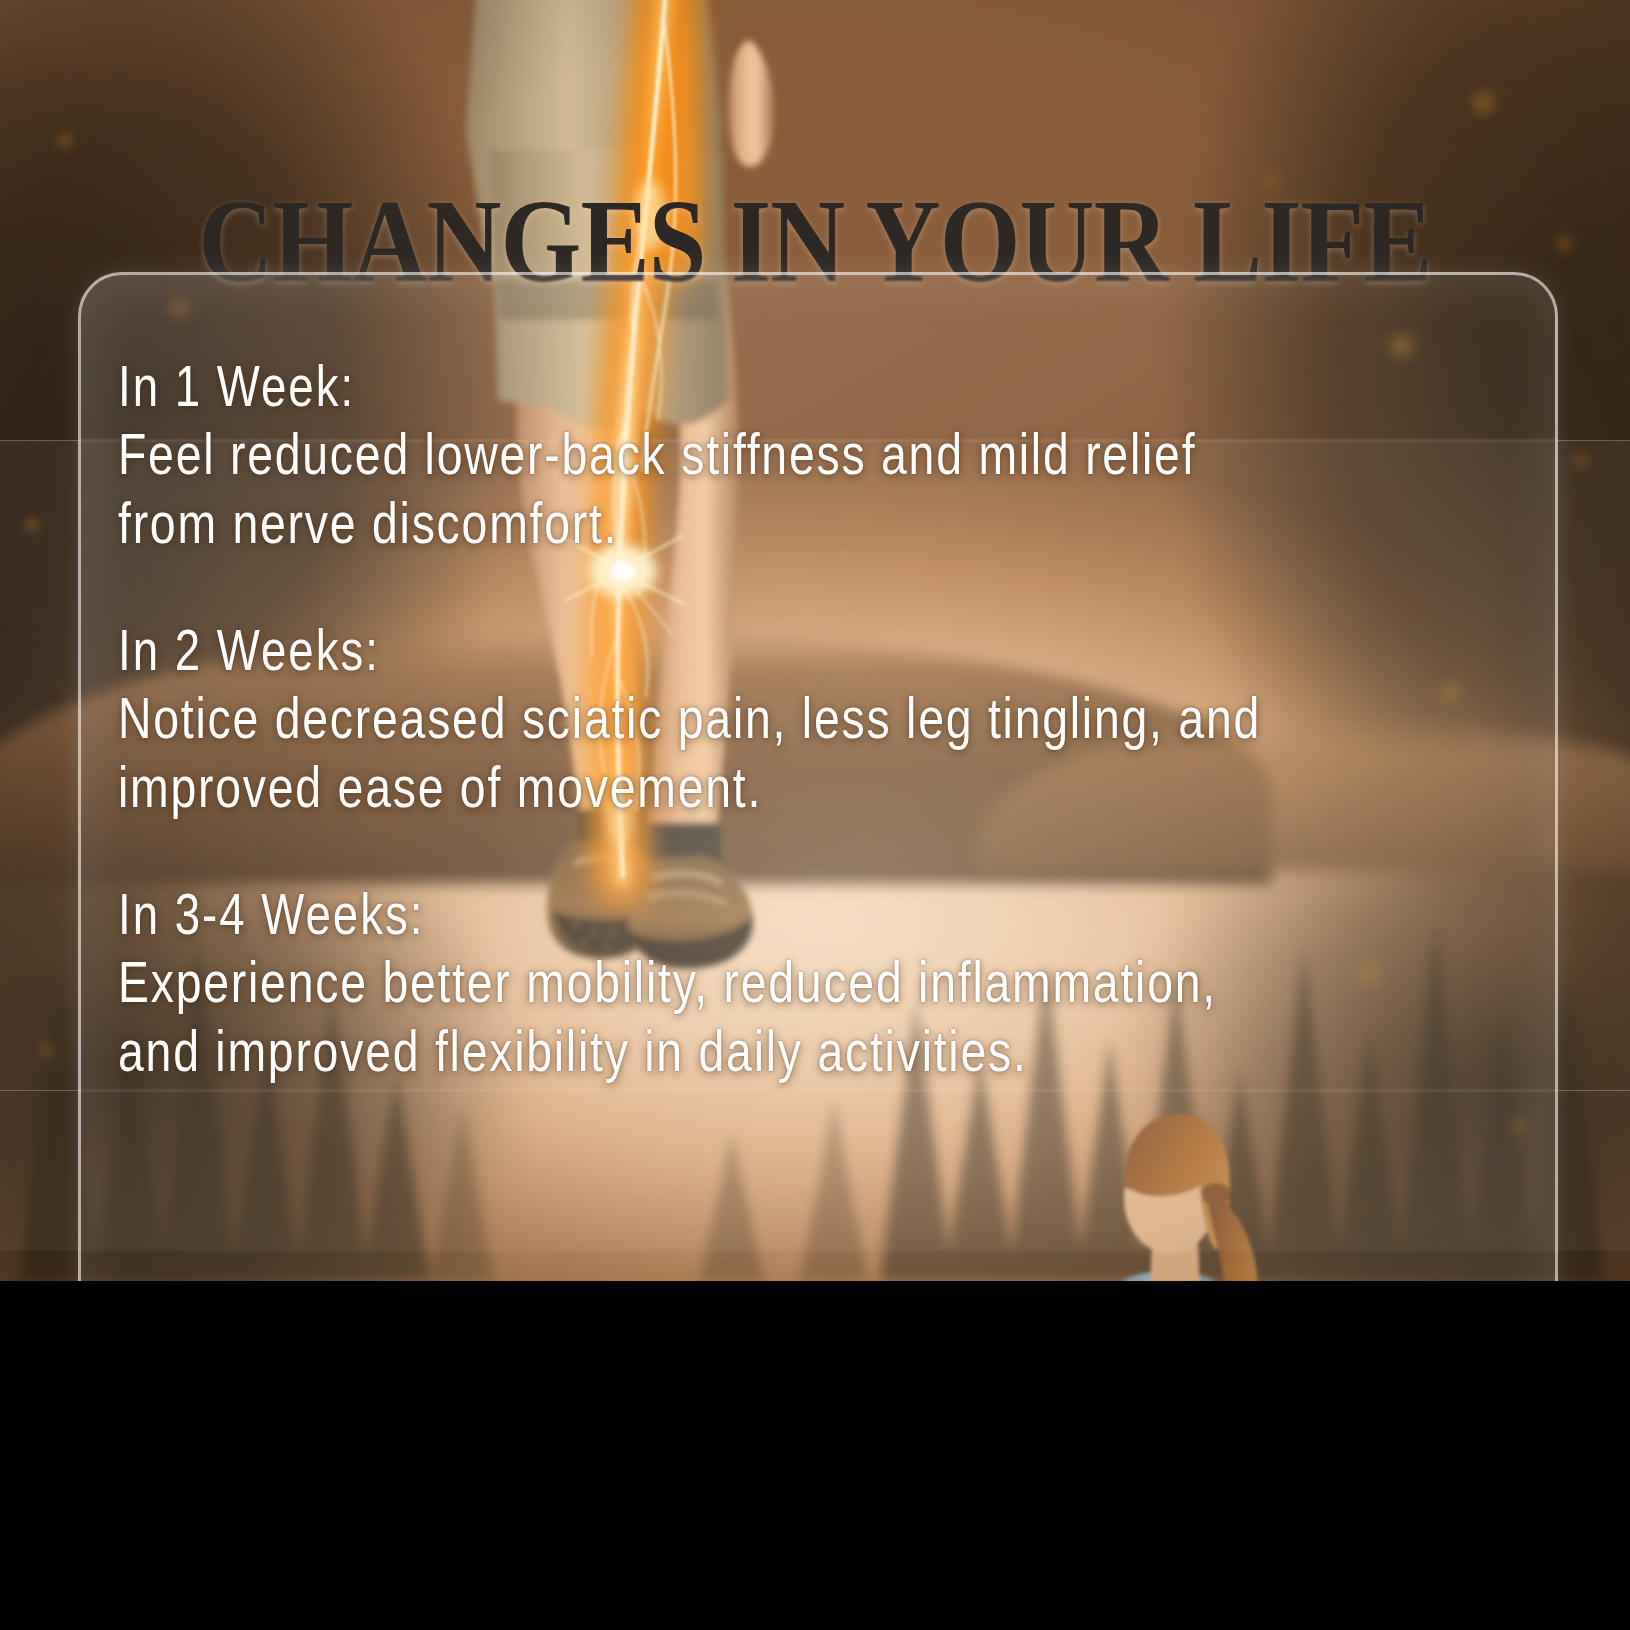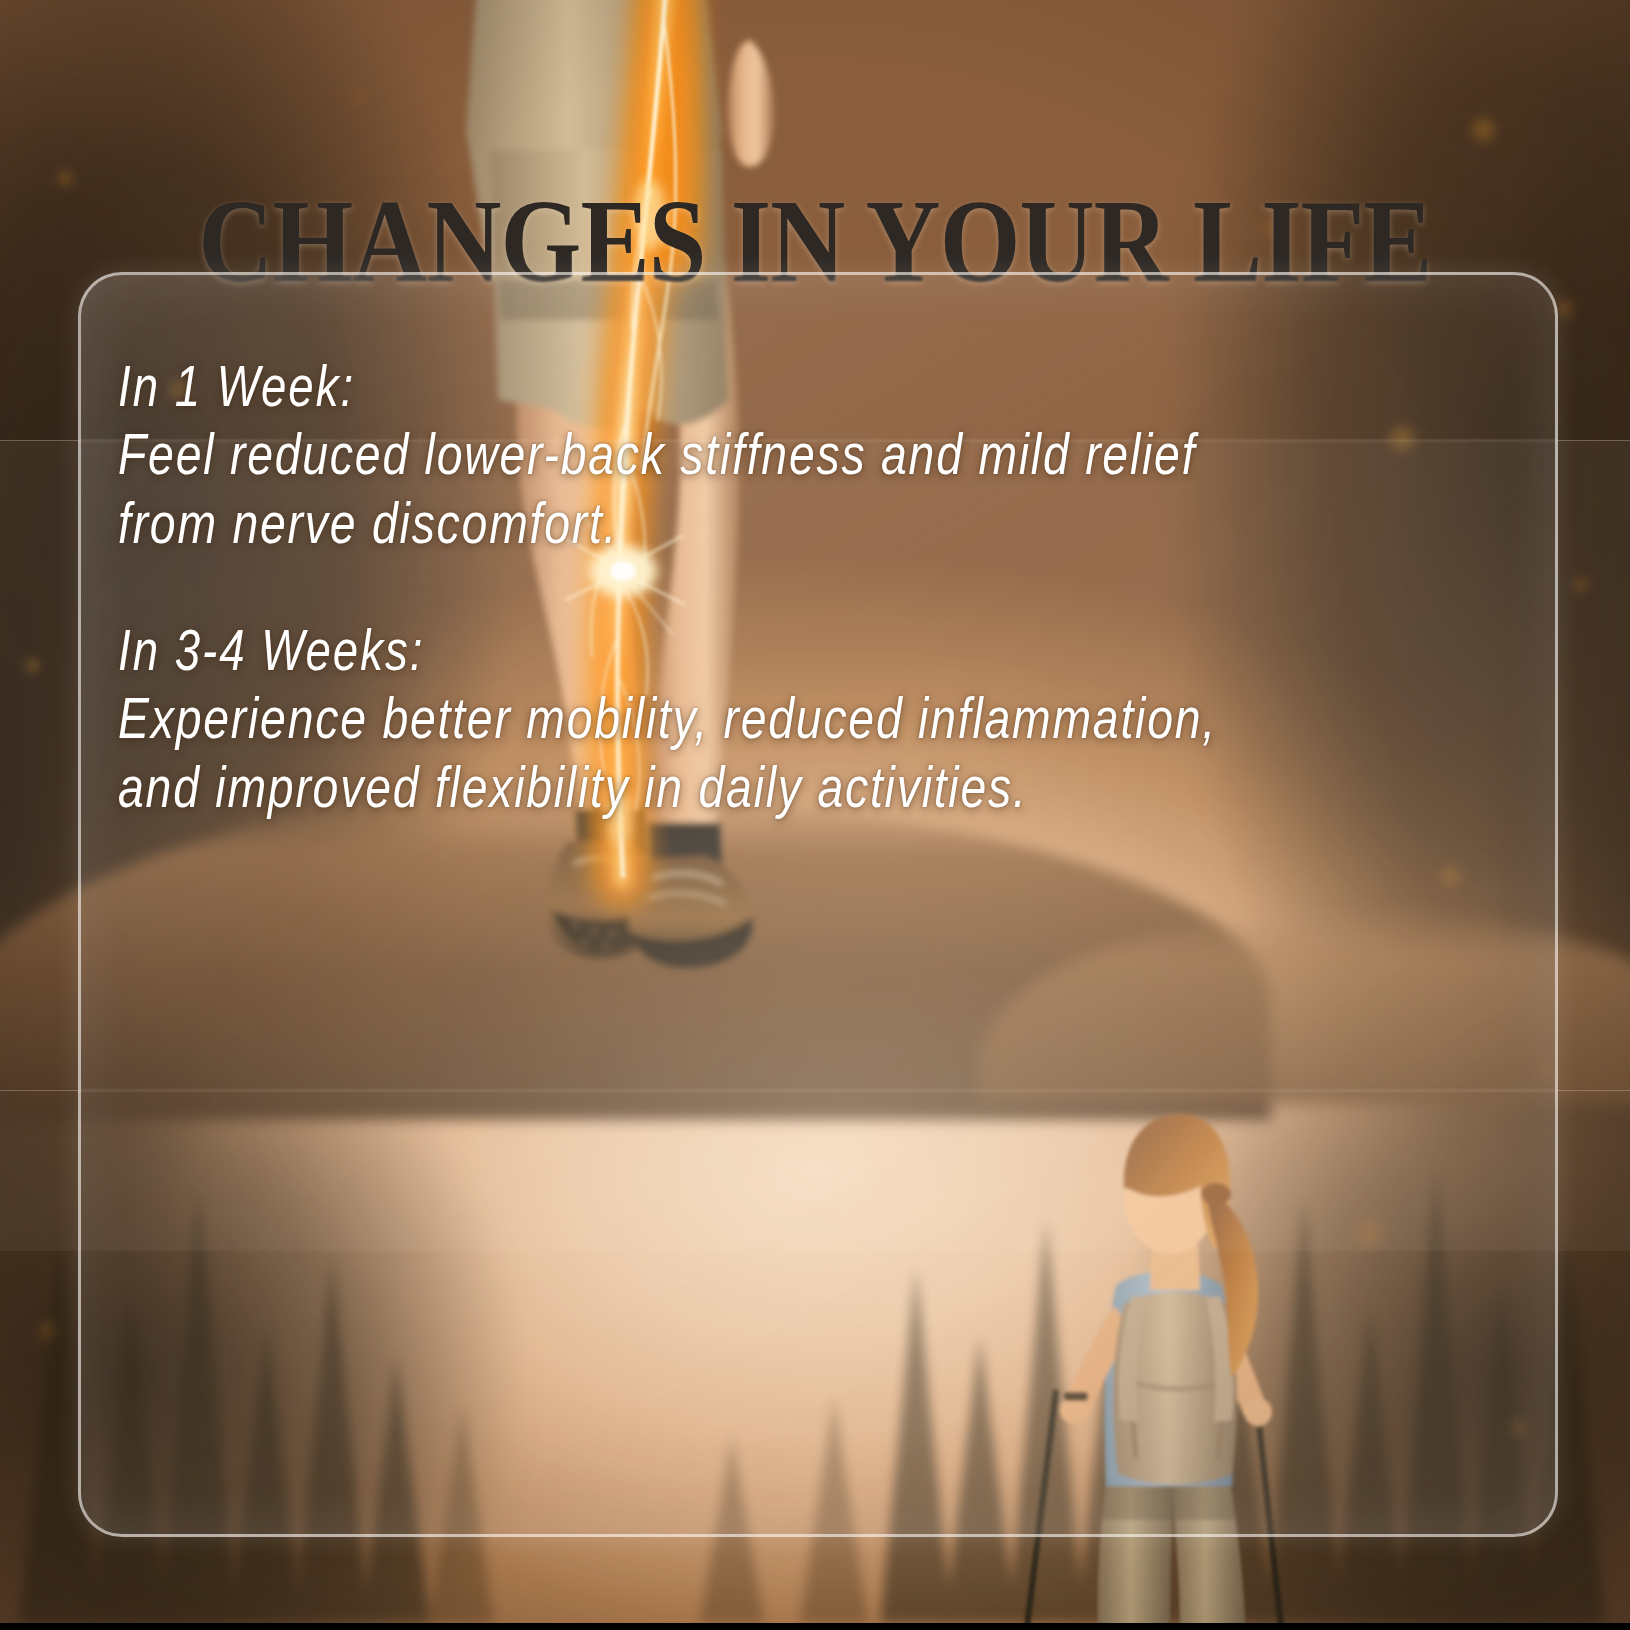--- a/index.html
+++ b/index.html
@@ -1,20 +1,20 @@
 <!DOCTYPE html>
 <html><head>
 <meta charset="utf-8">
 <style>
   html,body{margin:0;padding:0;background:#000;}
   *{box-sizing:border-box;}
 
   .poster{
     position:relative;
-    width:1630px;height:1623px;
+    width:1630px;height:1281px;
     overflow:hidden;
     font-family:"Liberation Sans", sans-serif;
     background:#4a3527;
   }
 
   
   .bg{position:absolute;inset:0;overflow:hidden;}
 
   
   .bg-sky{
@@ -154,21 +154,21 @@
   }
 
   
   .content{
     position:absolute;
     left:118px;top:352px;
     width:1360px;
     font-family:"Liberation Sans", sans-serif;
     color:#ffffff;
   }
-  .block{margin-bottom:58px;font-style:italic;}
+  .block{margin-bottom:58px;}
   .block:last-child{margin-bottom:0;}
 
   .lbl, .desc{
     transform:scaleX(.80);
     transform-origin:0 50%;
     white-space:nowrap;
     text-shadow:0 2px 10px rgba(60,36,14,.55), 0 0 3px rgba(90,56,24,.45);
   }
   .lbl{
     font-size:57px;
@@ -453,20 +453,27 @@
   <div class="content">
 
     <div class="block">
       <div class="lbl">In 1 Week:</div>
       <div class="desc">
         <span class="ln">Feel reduced lower-back stiffness and mild relief</span>
         <span class="ln">from nerve discomfort.</span>
       </div>
     </div>
 
+    <div class="block">
+      <div class="lbl">In 2 Weeks:</div>
+      <div class="desc">
+        <span class="ln">Notice decreased sciatic pain, less leg tingling, and</span>
+        <span class="ln">improved ease of movement.</span>
+      </div>
+    </div>
 
     <div class="block">
       <div class="lbl">In 3-4 Weeks:</div>
       <div class="desc">
         <span class="ln">Experience better mobility, reduced inflammation,</span>
         <span class="ln">and improved flexibility in daily activities.</span>
       </div>
     </div>
 
 

